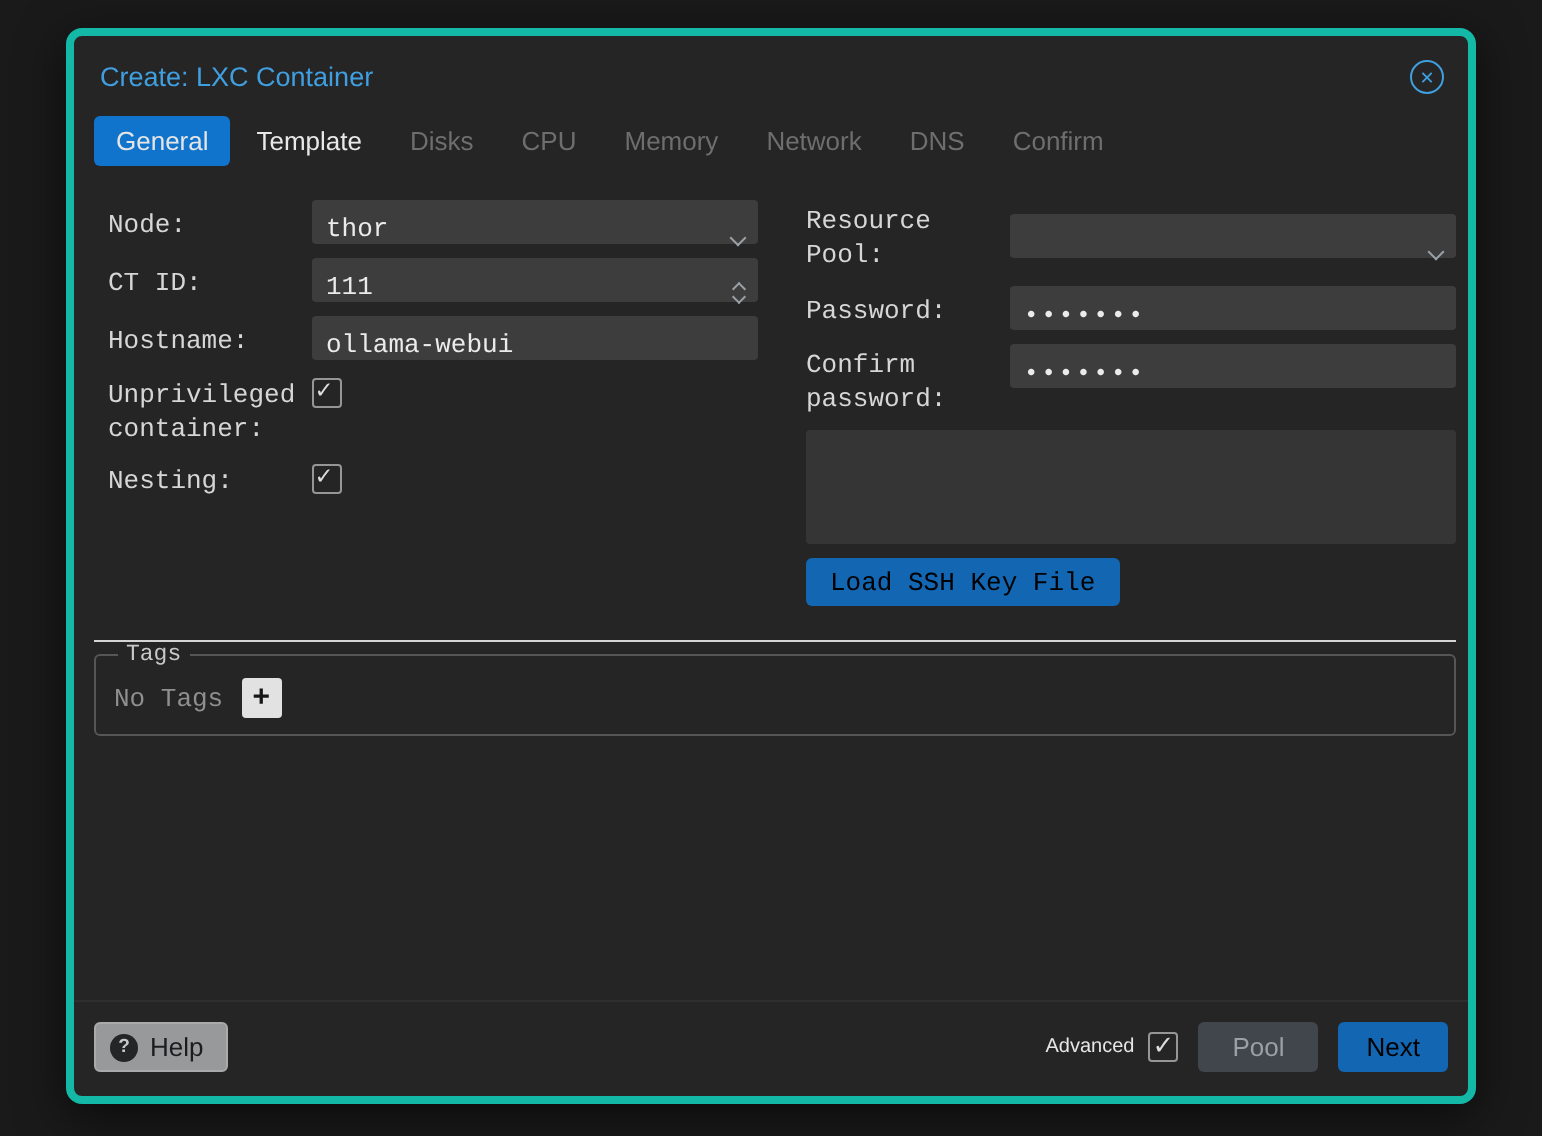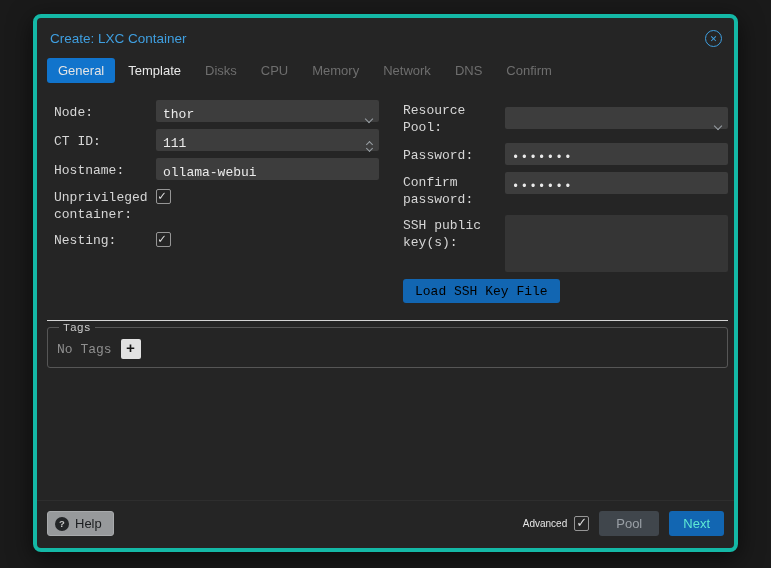--- a/index.html
+++ b/index.html
@@ -83,21 +83,21 @@
     width: 14px; height: 14px; border-radius: 50%; background: #232527; color: #c8c8c8;
     display: flex; align-items: center; justify-content: center; font-size: 9.5px; font-weight: bold;
   }
   .advanced { margin-left: auto; display: flex; align-items: center; gap: 7px; color: #e6e6e6; font-size: 10px; }
   .advanced .checkbox { margin-top: 0; }
   .btn-back {
     background: #40464c; color: #9aa0a6; border: none; border-radius: 3px;
     font-family: inherit; font-size: 13px; height: 25px; padding: 0 17px; cursor: default;
   }
   .btn-next {
-    background: #1266b2; color: #5eead4; border: none; border-radius: 3px;
+    background: #1266b2; color: #000000; border: none; border-radius: 3px;
     font-family: inherit; font-size: 13px; height: 25px; padding: 0 14px; cursor: pointer;
   }
 </style>
 </head>
 <body>
 
 <div class="dialog">
 
   <div class="dialog-header">
     <span class="dialog-title">Create: LXC Container</span>
@@ -177,21 +177,20 @@
         </div>
 
         <div class="frow top">
           <span class="flabel">Confirm password:</span>
           <div class="field">
             <span class="dots">•••••••</span>
           </div>
         </div>
 
         <div class="frow top">
-          <span class="flabel">SSH public key(s):</span>
           <textarea class="ssh-textarea" style=""></textarea>
         </div>
 
         <div class="frow load-ssh-row">
           <button class="btn-primary">Load SSH Key File</button>
         </div>
 
       </div>
     </div>
 

